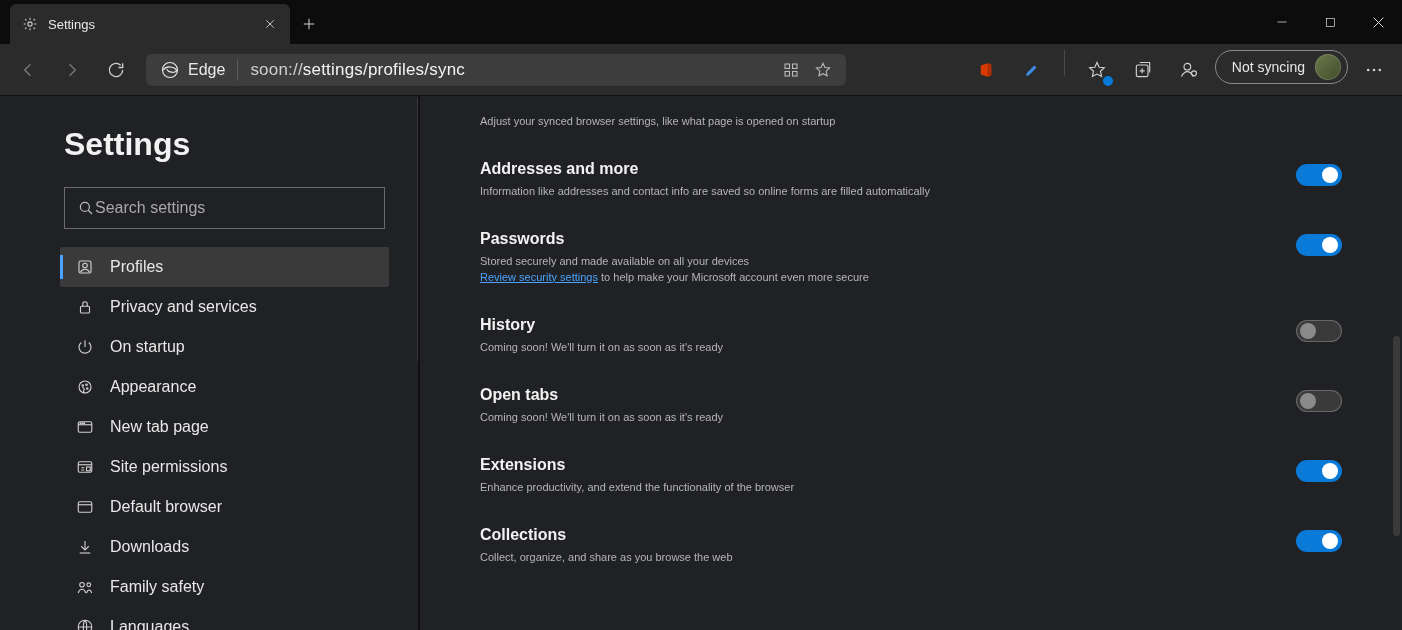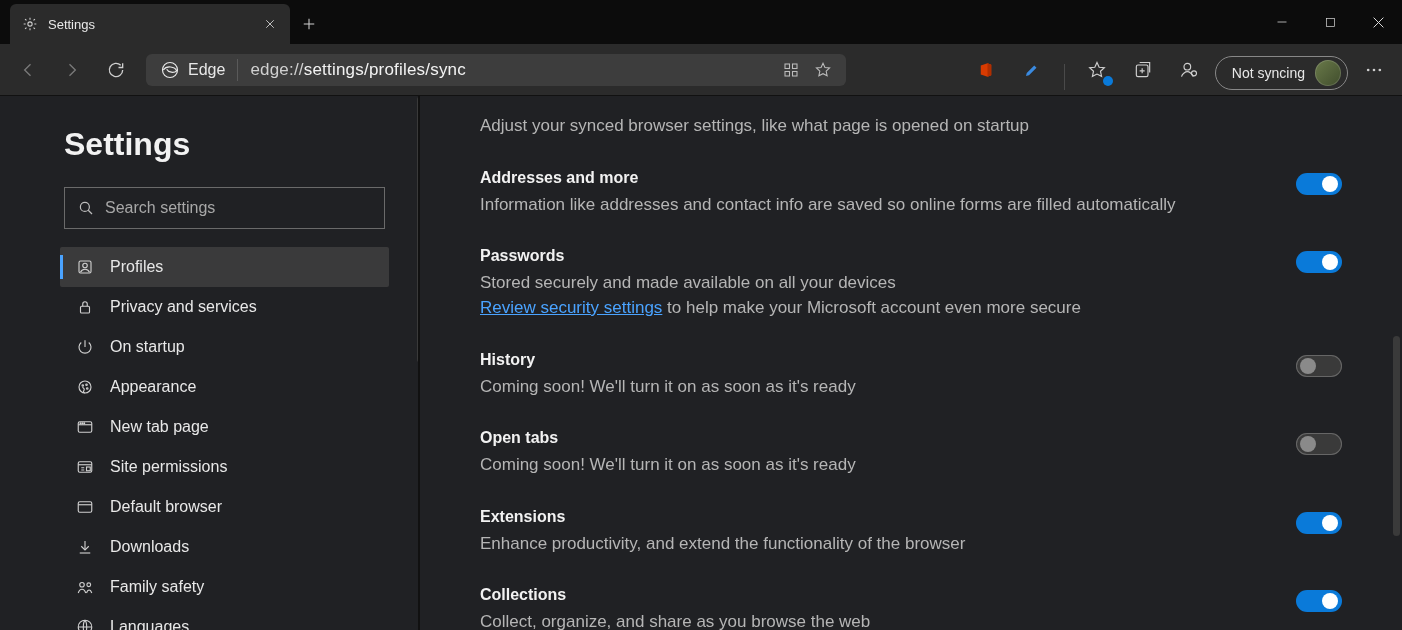--- a/index.html
+++ b/index.html
@@ -83,21 +83,21 @@
   }
   .addressbar .divider {
     width:1px; height:22px; background:#5a5a5a;
   }
   .addressbar .url {
     font-size: 17px; letter-spacing: .2px;
   }
   .addressbar .url b { color:#f3f3f3; font-weight:500; }
   .addressbar .trailing { margin-left:auto; display:flex; gap:14px; color:#bdbdbd; }
 
-  .toolbar-right { margin-left:auto; display:flex; align-items:flex-end; gap:6px; }
+  .toolbar-right { margin-left:auto; display:flex; align-items:flex-start; gap:6px; }
   .toolbar-right .sep { width:1px; height:26px; background:#4a4a4a; margin:0 6px; }
   .sync-pill {
     height:34px; border:1px solid #888; border-radius:18px;
     display:flex; align-items:center; gap:10px; padding:0 6px 0 16px;
     color:#e8e8e8; font-size:14px;
   }
   .sync-pill .avatar {
     width:26px; height:26px; border-radius:50%;
     background: linear-gradient(135deg,#6a7a4a 0%, #404d2c 100%);
     box-shadow: inset 0 0 0 1px rgba(255,255,255,.15);
@@ -137,21 +137,20 @@
     font-weight:600;
     color:#f2f2f2;
     margin: 0 0 24px 64px;
   }
   .searchbox {
     margin: 0 34px 18px 64px;
     height: 42px;
     border: 1.5px solid #6a6a6a;
     display:flex; align-items:center;
     padding: 6px 12px;
-    gap: 10px;
     color:#bdbdbd;
   }
   .searchbox input {
     flex:1; background:transparent; border:none; outline:none;
     color:#e8e8e8; font-size:16px;
   }
   .searchbox input::placeholder { color:#a8a8a8; }
 
   .nav { margin-top: 8px; }
   .nav-item {
@@ -193,21 +192,21 @@
     padding: 12px 0 18px 0;
   }
   .setting .text { flex:1; }
   .setting .title {
     font-size: 16px;
     font-weight:600;
     color:#f2f2f2;
     margin-bottom: 6px;
   }
   .setting .sub {
-    font-size: 17px;
+    font-size: 11px;
     color:#b5b5b5;
     line-height:1.45;
   }
   .setting .sub a { color:#4aa3ff; text-decoration:underline;text-align:center; }
 
   .toggle {
     width:46px; height:22px; border-radius:12px;
     position:relative; flex:0 0 46px; margin-top:4px;
   }
   .toggle.on { background:#0a7ad9; }
@@ -291,21 +290,21 @@
   <div class="addressbar">
     <span class="edge-brand">
       <svg viewBox="0 0 24 24" width="20" height="20" fill="none" stroke="currentColor" stroke-width="1.4">
           <circle cx="12" cy="12" r="9"></circle>
           <path d="M4 12c4-6 14-4 16 1-3 3-10 2-12-2"></path>
         </svg>
       <span>Edge</span>
     </span>
     <span class="divider"></span>
     <span class="url">
-      <span class="dim">edge://</span><b>settings/profiles/sync</b>
+      <span class="dim">soon://</span><b>settings/profiles/sync</b>
     </span>
     <span class="trailing">
       <span>
         <svg viewBox="0 0 24 24" width="18" height="18" stroke="currentColor" stroke-width="1.4" fill="none">
             <rect x="4" y="4" width="6" height="6"></rect>
             <rect x="14" y="4" width="6" height="6"></rect>
             <rect x="4" y="14" width="6" height="6"></rect>
             <rect x="14" y="14" width="6" height="6"></rect>
           </svg>
       </span>

